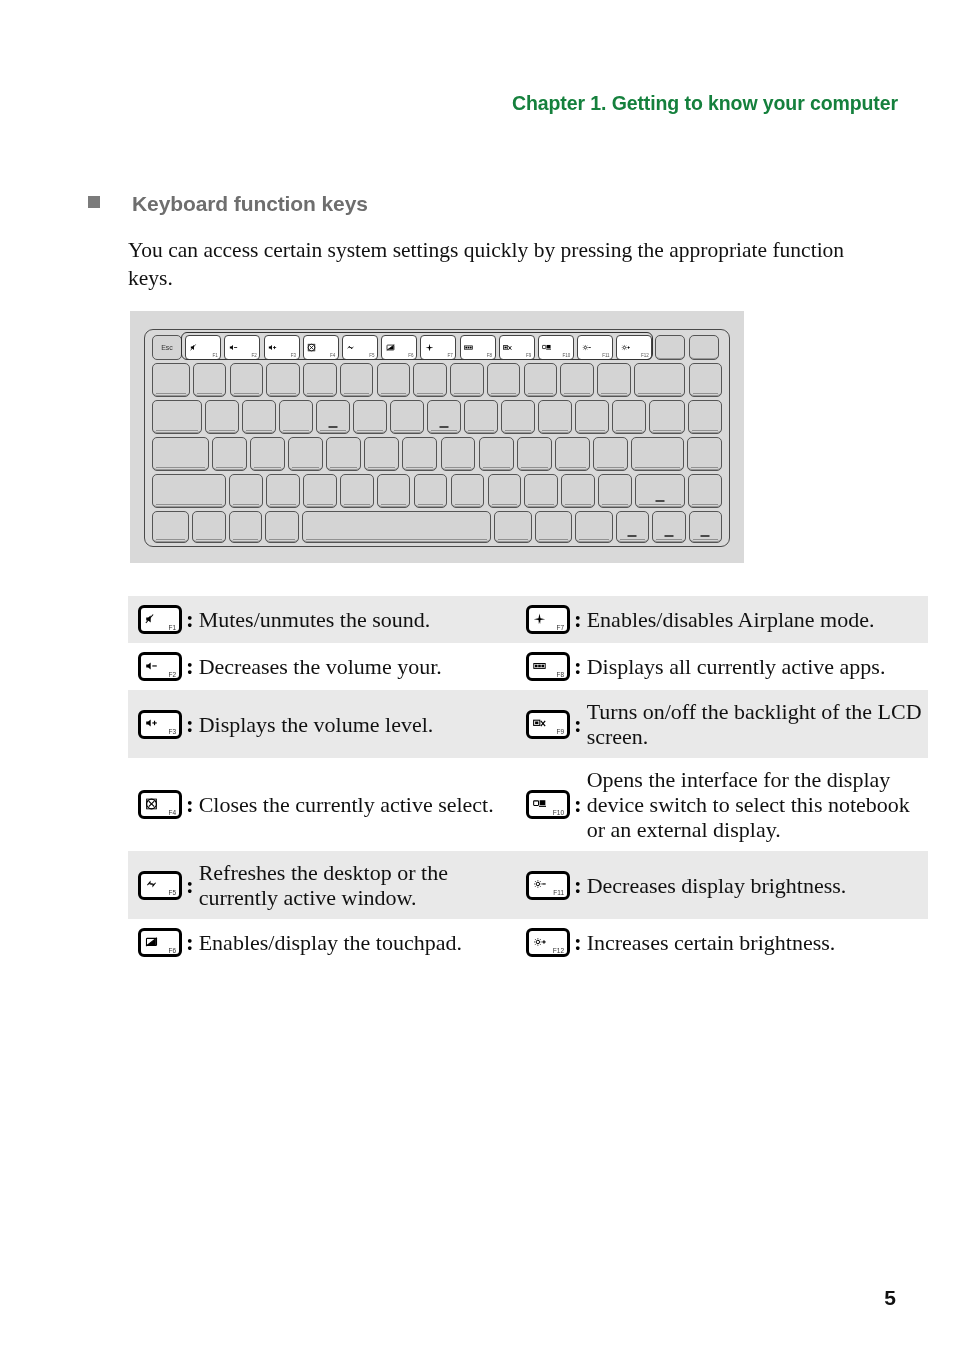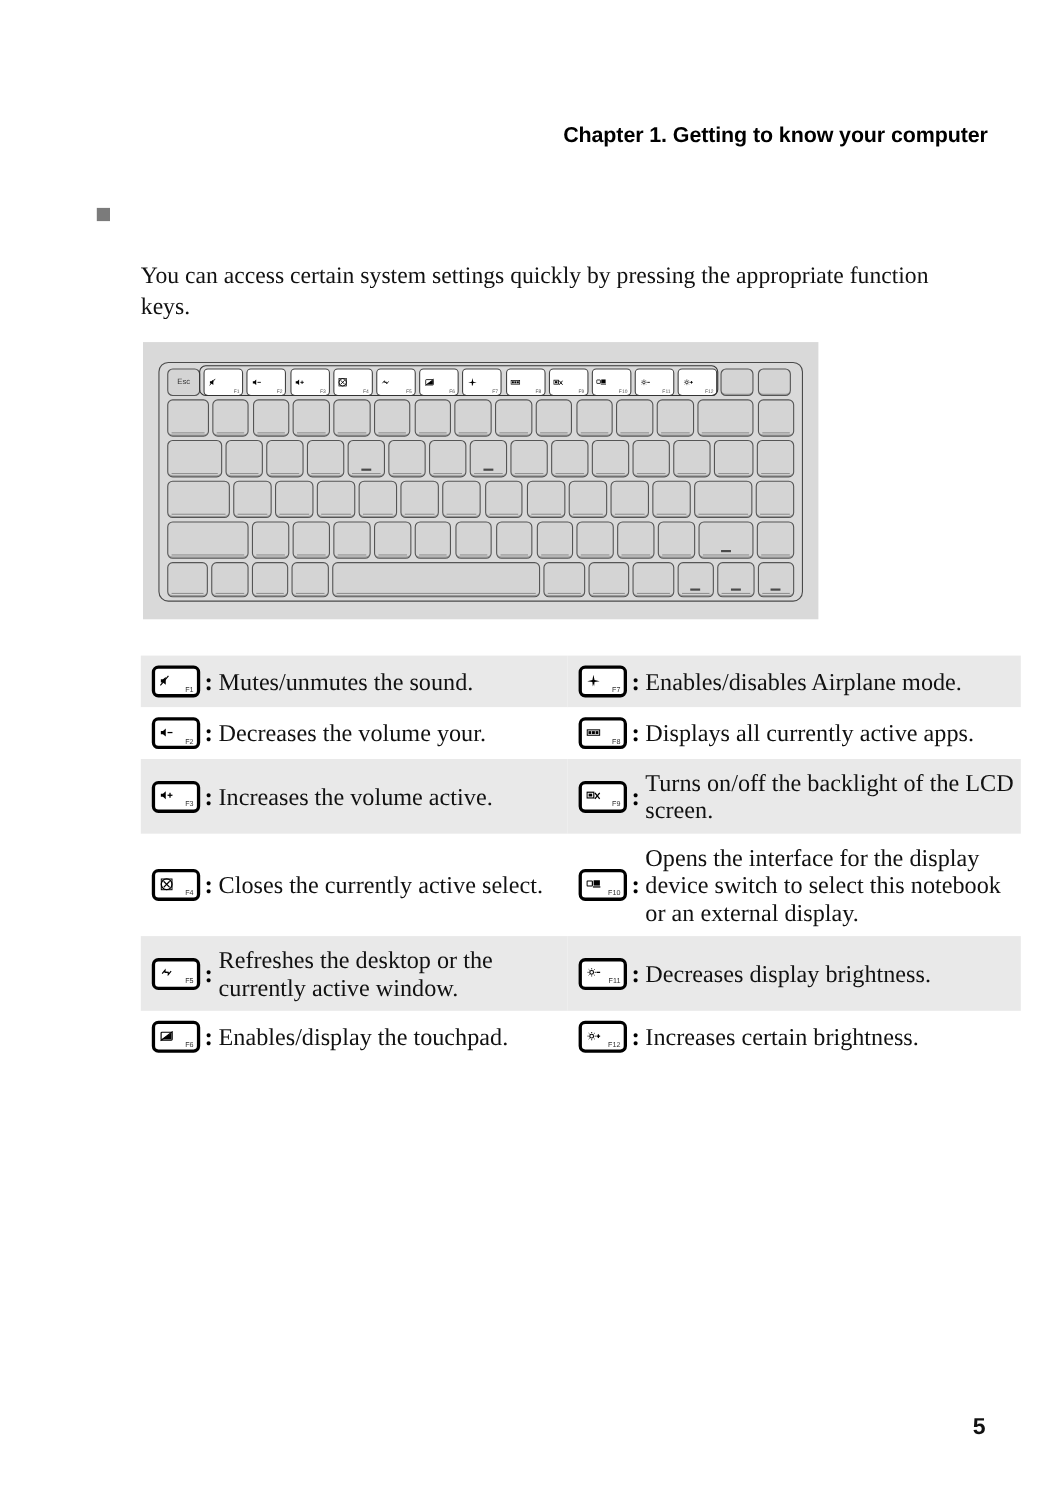--- a/index.html
+++ b/index.html
@@ -18,22 +18,21 @@
 
   
   .chapter-header {
     position: absolute;
     top: 92px;
     right: 56px;
     font-family: "Liberation Sans", sans-serif;
     font-weight: bold;
     font-size: 19.5px;
     letter-spacing: -0.1px;
-    color: #000000;
-    margin-top: 20px;
+    color: #15803d;
   }
 
   
   .section-head {
     position: absolute;
     top: 192px;
     left: 88px;
     display: flex;
     align-items: baseline;
   }
@@ -263,20 +262,21 @@
   
   svg.ic { display: block; }
 </style>
 </head>
 <body>
 
 <div class="chapter-header">Chapter 1. Getting to know your computer</div>
 
 <div class="section-head">
   <span class="bullet-square"></span>
+  <span class="section-title">Keyboard function keys</span>
 </div>
 
 <div class="intro">You can access certain system settings quickly by pressing the appropriate function keys.</div>
 
 <div class="kb-figure">
   <div class="kb-body">
 
     <div class="kb-row r0" id="fnrow">
       <div class="esckey" style="width:30px;">
         <span>Esc</span>
@@ -607,21 +607,21 @@
                   <svg viewBox="0 0 16 16" width="13" height="13" class="ic">
                     <path d="M1.5 6.2h2.4L7 3.6v8.8L3.9 9.8H1.5z" fill="#000"></path>
                     <rect x="9" y="7.3" width="5.5" height="1.4" fill="#000"></rect>
                     <rect x="11.05" y="5.25" width="1.4" height="5.5" fill="#000"></rect>
                   </svg>
                 </span>
                 <span class="fnum">F3</span>
               </div>
               <span class="colon">:</span>
             </div>
-            <div class="desc">Increases the volume active.</div>
+            <div class="desc">Displays the volume level.</div>
           </div>
         </td>
         <td class="right-col">
           <div class="cell">
             <div class="keycap-wrap">
               <div class="keycap">
                 <span class="glyph">
                   <svg viewBox="0 0 16 14" width="13" height="13" class="ic">
                     <rect x="0.8" y="3.6" width="7.6" height="6.4" fill="none" stroke="#000" stroke-width="1.3"></rect>
                     <rect x="2.6" y="5.2" width="4" height="3.2" fill="#000"></rect>

